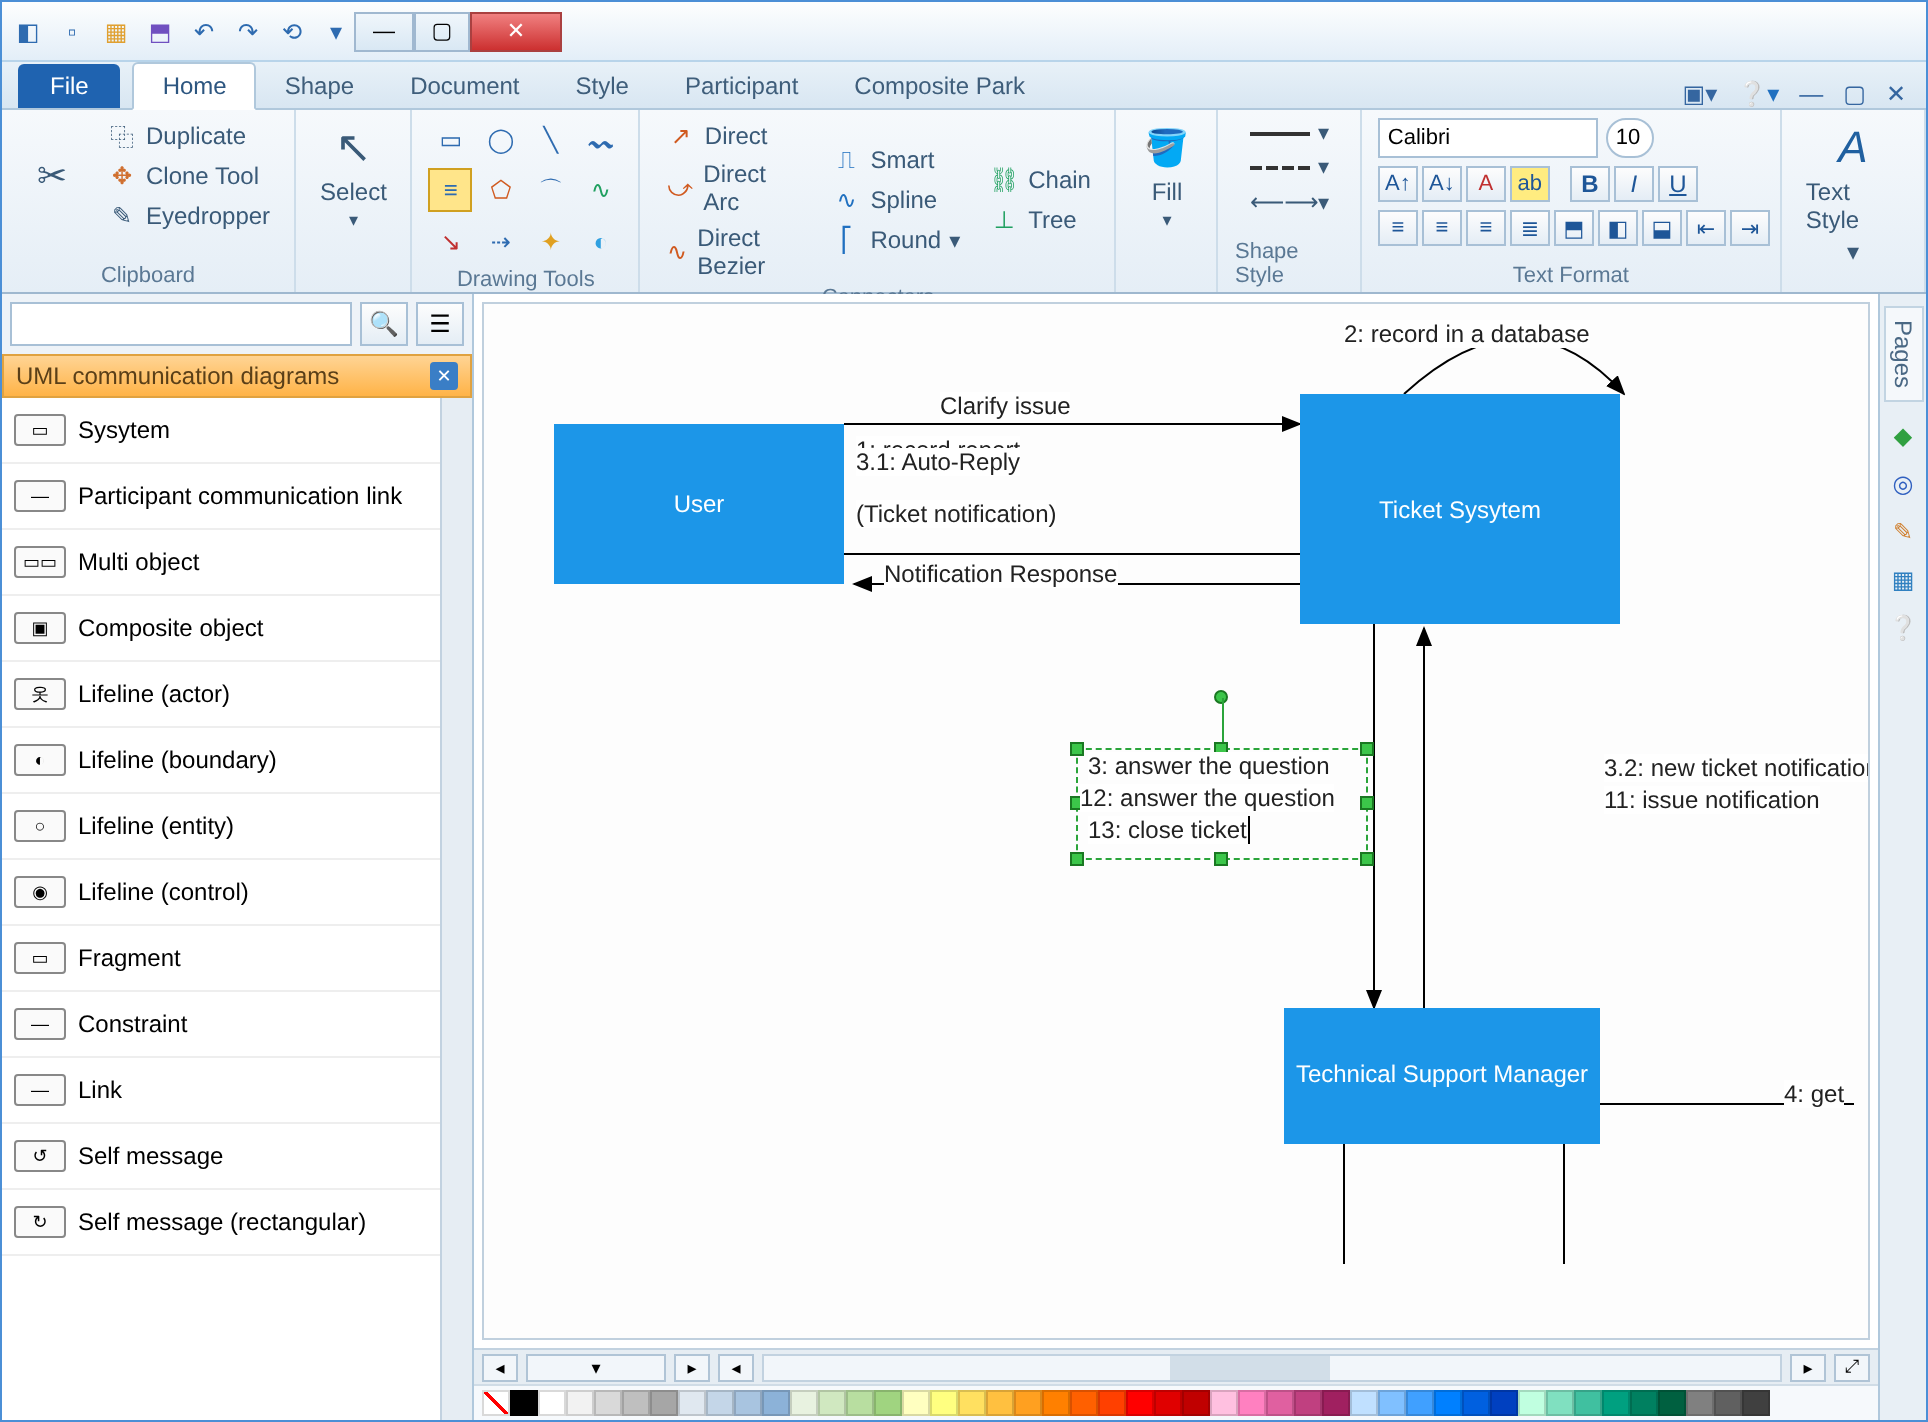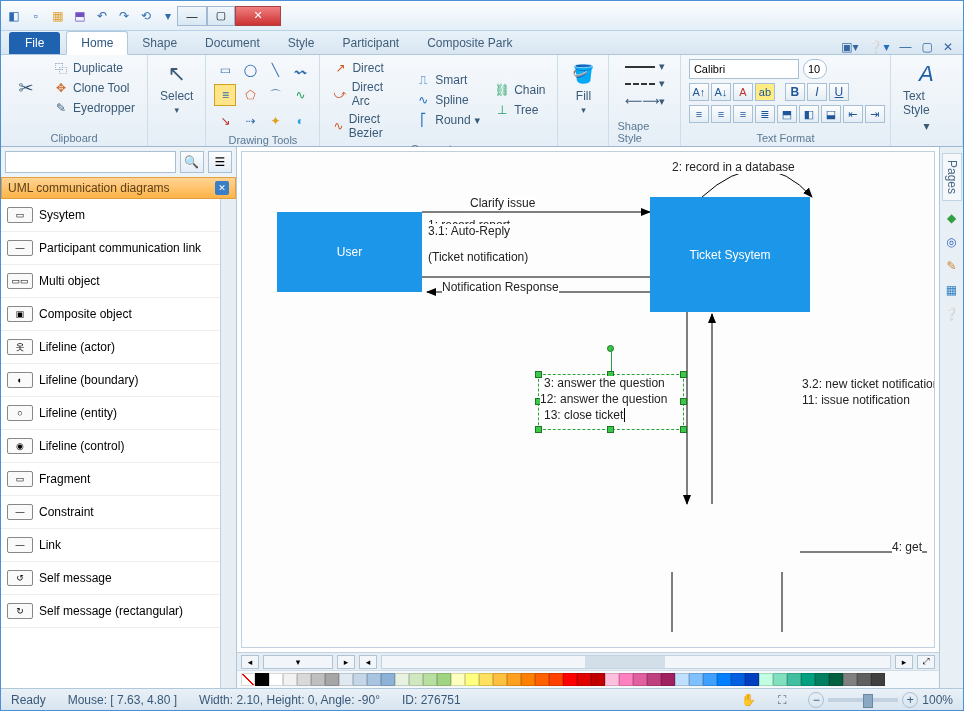--- a/index.html
+++ b/index.html
@@ -374,20 +374,23 @@
           <line x1="540" y1="420" x2="540" y2="480" stroke="#000"></line>
         </svg>
 
         <div class="lbl" style="left:430px;top:8px">2: record in a database</div>
 
         <div class="node" style="left:35px;top:60px;width:145px;height:80px">
             <span>User</span>
           </div>
         <div class="node" style="left:408px;top:45px;width:160px;height:115px">
             <span>Ticket Sysytem</span>
+          </div>
+        <div class="node" style="left:400px;top:352px;width:158px;height:68px;line-height:1.3">
+            <span>Technical Support Manager</span>
           </div>
 
         <div class="lbl" style="left:228px;top:44px">Clarify issue</div>
         <div class="lbl" style="left:186px;top:66px">1: record report</div>
         <div class="lbl" style="left:186px;top:72px">3.1: Auto-Reply</div>
         <div class="lbl" style="left:186px;top:98px">(Ticket notification)</div>
         <div class="lbl" style="left:200px;top:128px">Notification Response</div>
 
         <div class="sel-box" style="left:296px;top:222px;width:146px;height:56px">
           <div class="handle" style="left:-4px;top:-4px"></div>
@@ -477,28 +480,13 @@
     <div class="right-strip">
       <div class="tab-v">Pages</div>
       <span style="color:#30a040">◆</span>
       <span style="color:#3060c0">◎</span>
       <span style="color:#d08030">✎</span>
       <span style="color:#3080c0">▦</span>
       <span style="color:#2070c0">❔</span>
     </div>
   </div>
 
-  <div class="status">
-    <span>Ready</span>
-    <span>Mouse: [ 7.63, 4.80 ]</span>
-    <span>Width: 2.10,  Height: 0,  Angle: -90°</span>
-    <span>ID: 276751</span>
-    <span class="spacer"></span>
-    <span>✋</span>
-    <span>⛶</span>
-    <div class="zoom">
-      <div class="zbtn">−</div>
-      <div class="ztrack"></div>
-      <div class="zbtn">+</div>
-      <span>100%</span>
-    </div>
-  </div>
 </div>
 
 </body></html>

